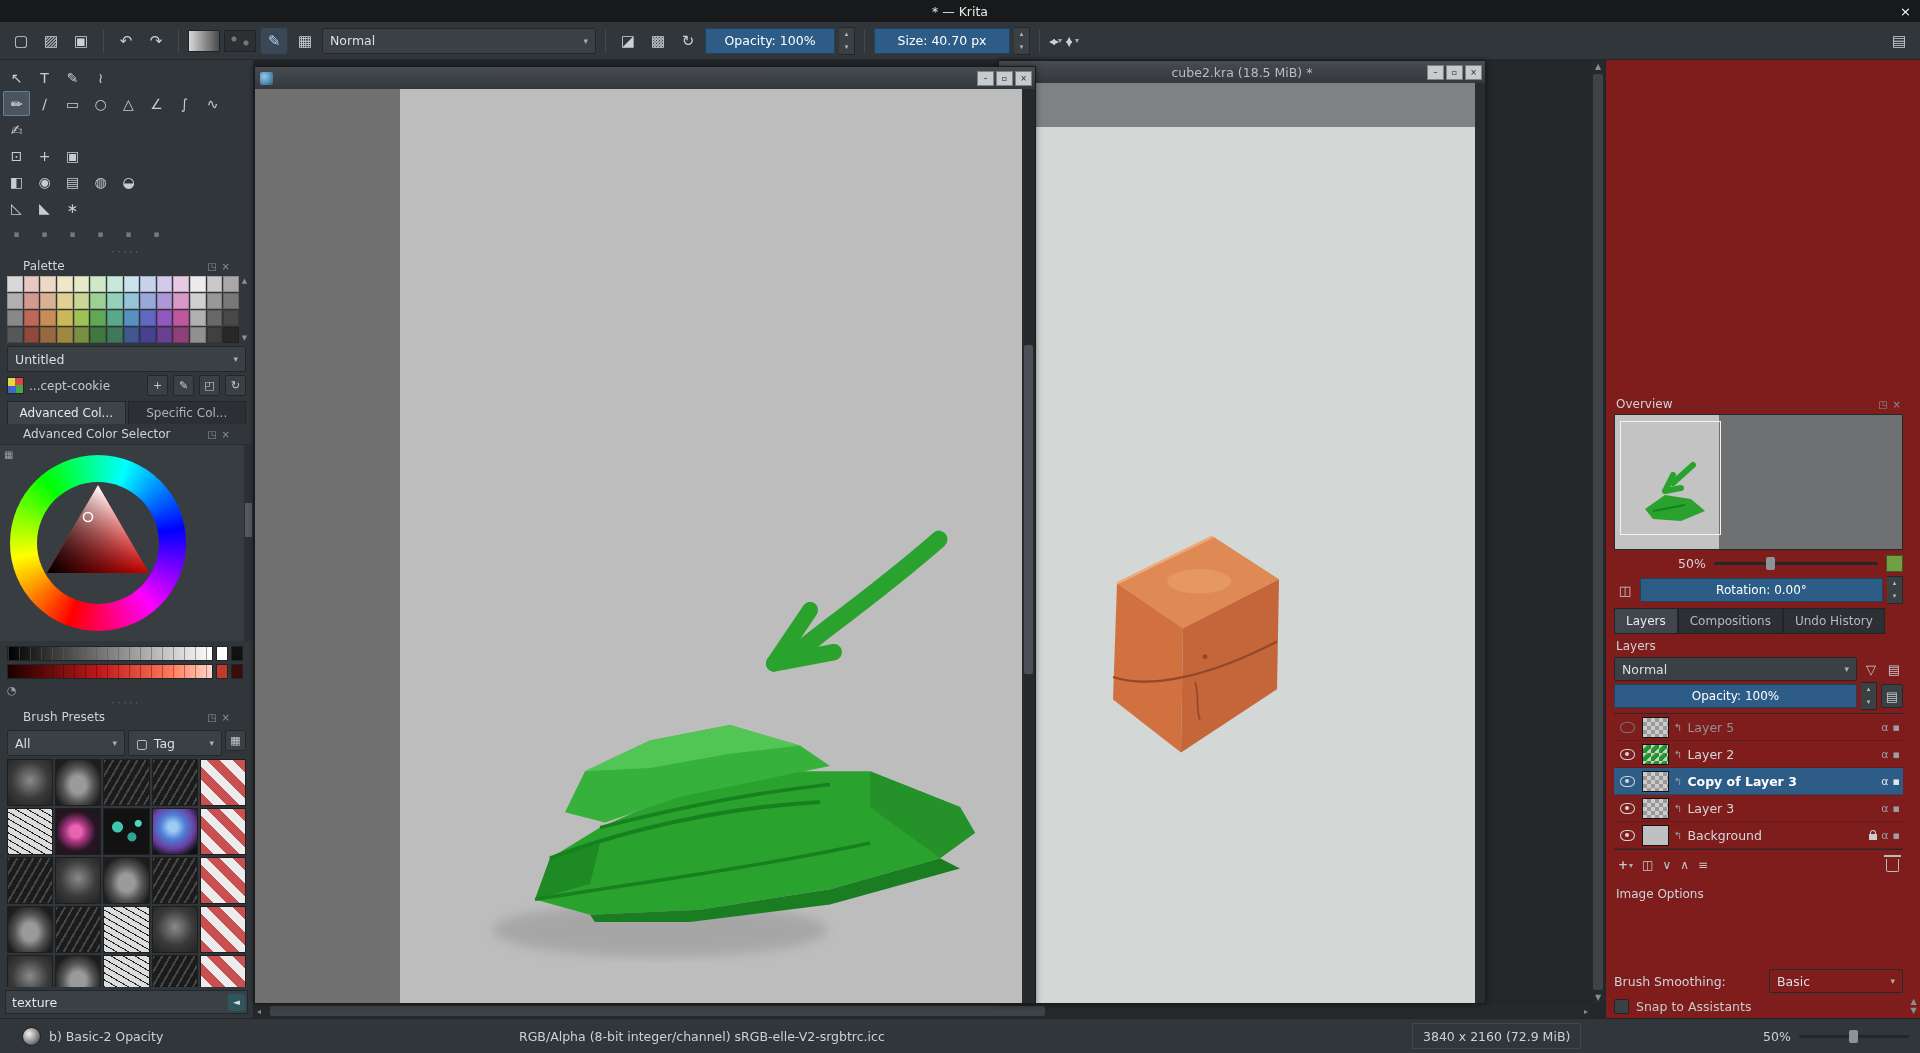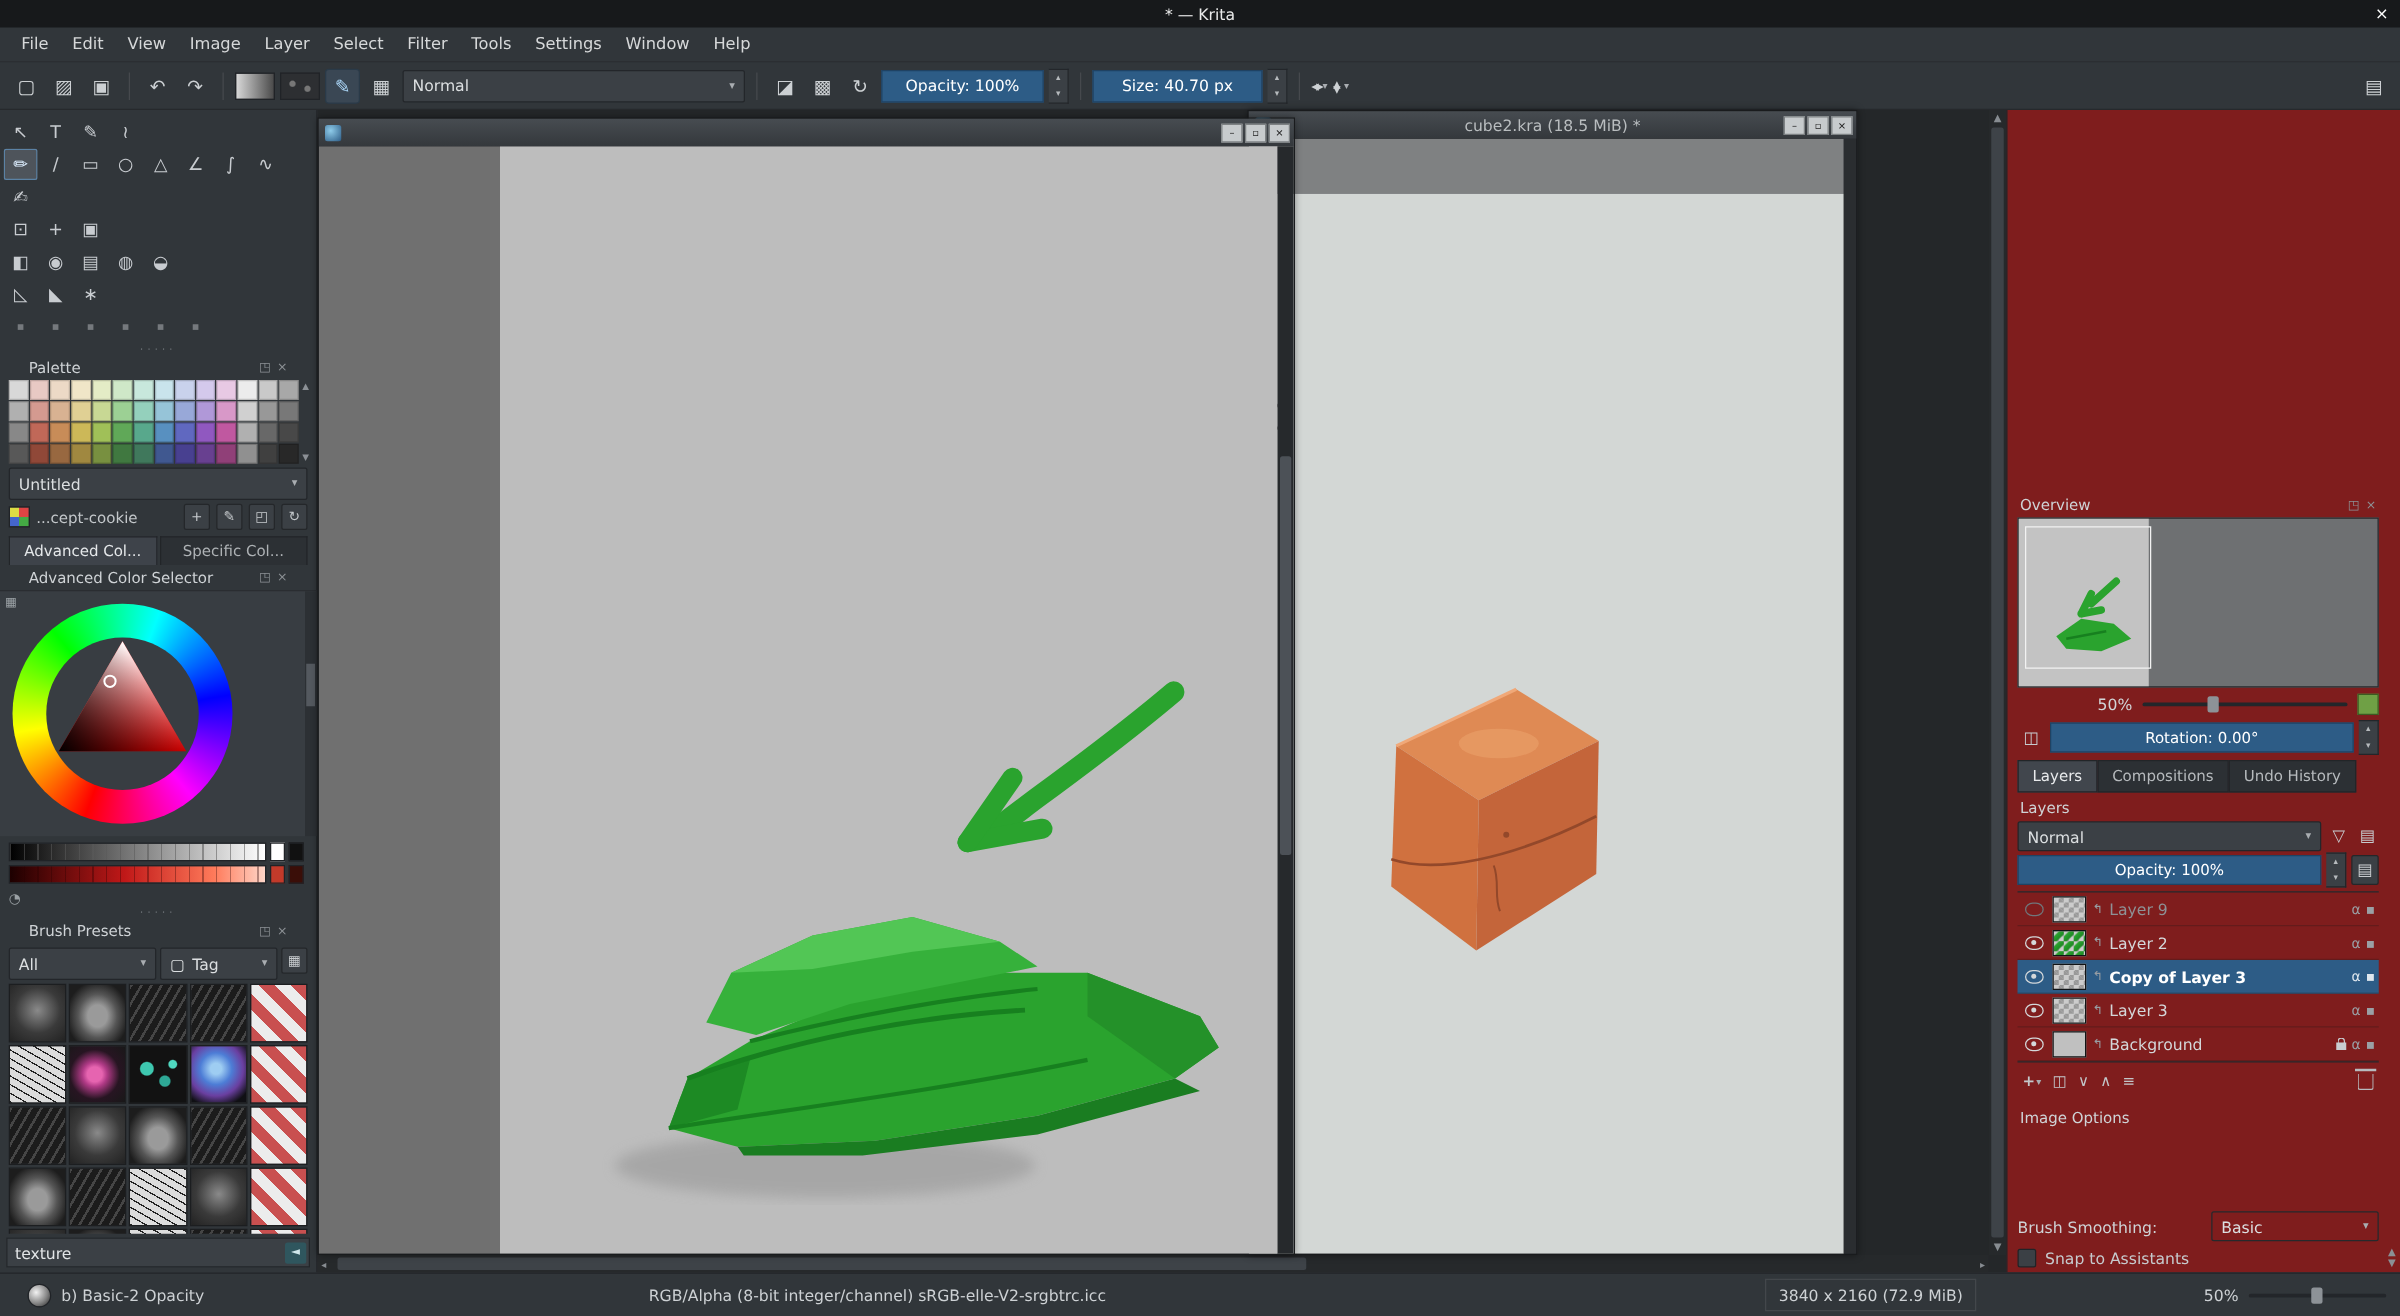--- a/index.html
+++ b/index.html
@@ -220,33 +220,20 @@
 </head>
 <body>
 
 <div class="app" style="--accent: #2d5c86; --canvas-rock: #bdbdbd; --canvas-cube: #d3d7d5;">
 
   <div class="titlebar">
     <span>* — Krita</span>
     <span class="close">×</span>
   </div>
 
-  <nav class="menubar" id="menubar">
-      <div class="menu-item">File</div>
-      <div class="menu-item">Edit</div>
-      <div class="menu-item">View</div>
-      <div class="menu-item">Image</div>
-      <div class="menu-item">Layer</div>
-      <div class="menu-item">Select</div>
-      <div class="menu-item">Filter</div>
-      <div class="menu-item">Tools</div>
-      <div class="menu-item">Settings</div>
-      <div class="menu-item">Window</div>
-      <div class="menu-item">Help</div>
-    </nav>
 
   <div class="toolbar" id="toolbar">
       <div class="tbtn">
         <span>▢</span>
       </div>
       <div class="tbtn">
         <span>▨</span>
       </div>
       <div class="tbtn">
         <span>▣</span>
@@ -713,21 +700,21 @@
           <span class="icobtn" style="width:20px;border:1px solid #24272a;background:#3b4045">▤</span>
         </div>
 
         <div class="layer-list" id="layer-list">
             <div class="layer-row">
               <div class="lr-eye">
                 <div class="eye closed"></div>
               </div>
               <div class="lr-thumb th-checker"></div>
               <div class="lr-ind">↰</div>
-              <div class="lr-name dim">Layer 9</div>
+              <div class="lr-name dim">Layer 5</div>
               <div class="lr-icons">
                 <span>α</span>
                 <span>▪</span>
               </div>
             </div>
             <div class="layer-row">
               <div class="lr-eye">
                 <div class="eye"></div>
               </div>
               <div class="lr-thumb th-green"></div>

